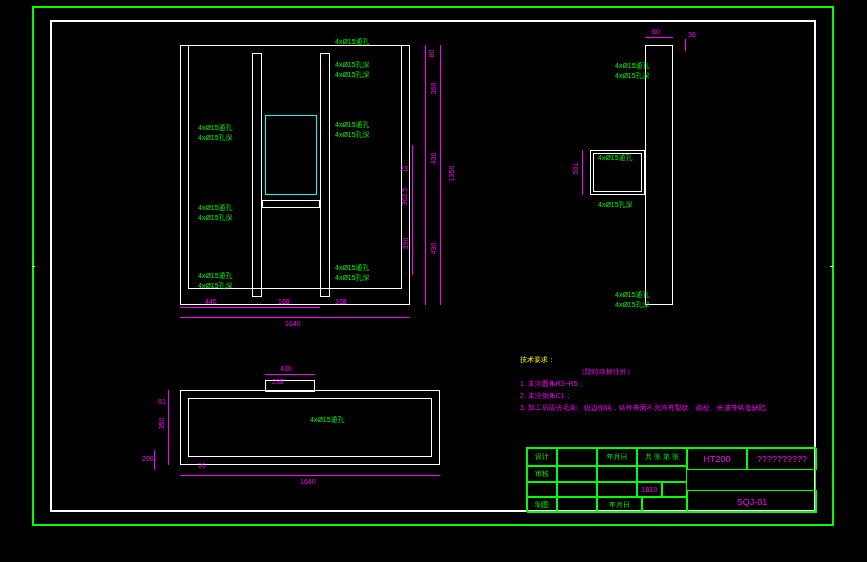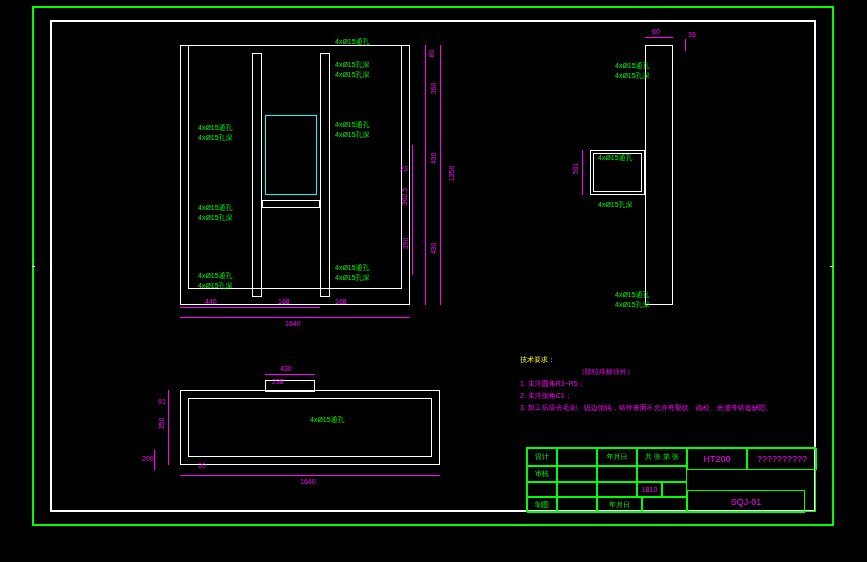--- a/index.html
+++ b/index.html
@@ -137,14 +137,14 @@
   <div class="tb-cell" style="top:34px;left:110px;width:25px;height:15px;color:#ff00ff;">1810</div>
   <div class="tb-cell" style="top:34px;left:135px;width:25px;height:15px;"></div>
 
   <div class="tb-cell" style="top:49px;left:0;width:30px;height:16px;">制图</div>
   <div class="tb-cell" style="top:49px;left:30px;width:40px;height:16px;"></div>
   <div class="tb-cell" style="top:49px;left:70px;width:45px;height:16px;">年月日</div>
   <div class="tb-cell" style="top:49px;left:115px;width:45px;height:16px;"></div>
 
   <div class="tb-cell tb-magenta" style="top:0;left:160px;width:60px;height:22px;">HT200</div>
   <div class="tb-cell tb-magenta" style="top:0;left:220px;width:70px;height:22px;">??????????</div>
-  <div class="tb-cell tb-magenta" style="top:42px;left:160px;width:118px;height:23px;">SQJ-01</div>
+  <div class="tb-cell tb-magenta" style="top:42px;left:160px;width:130px;height:23px;">SQJ-01</div>
 </div>
 
 </body></html>

